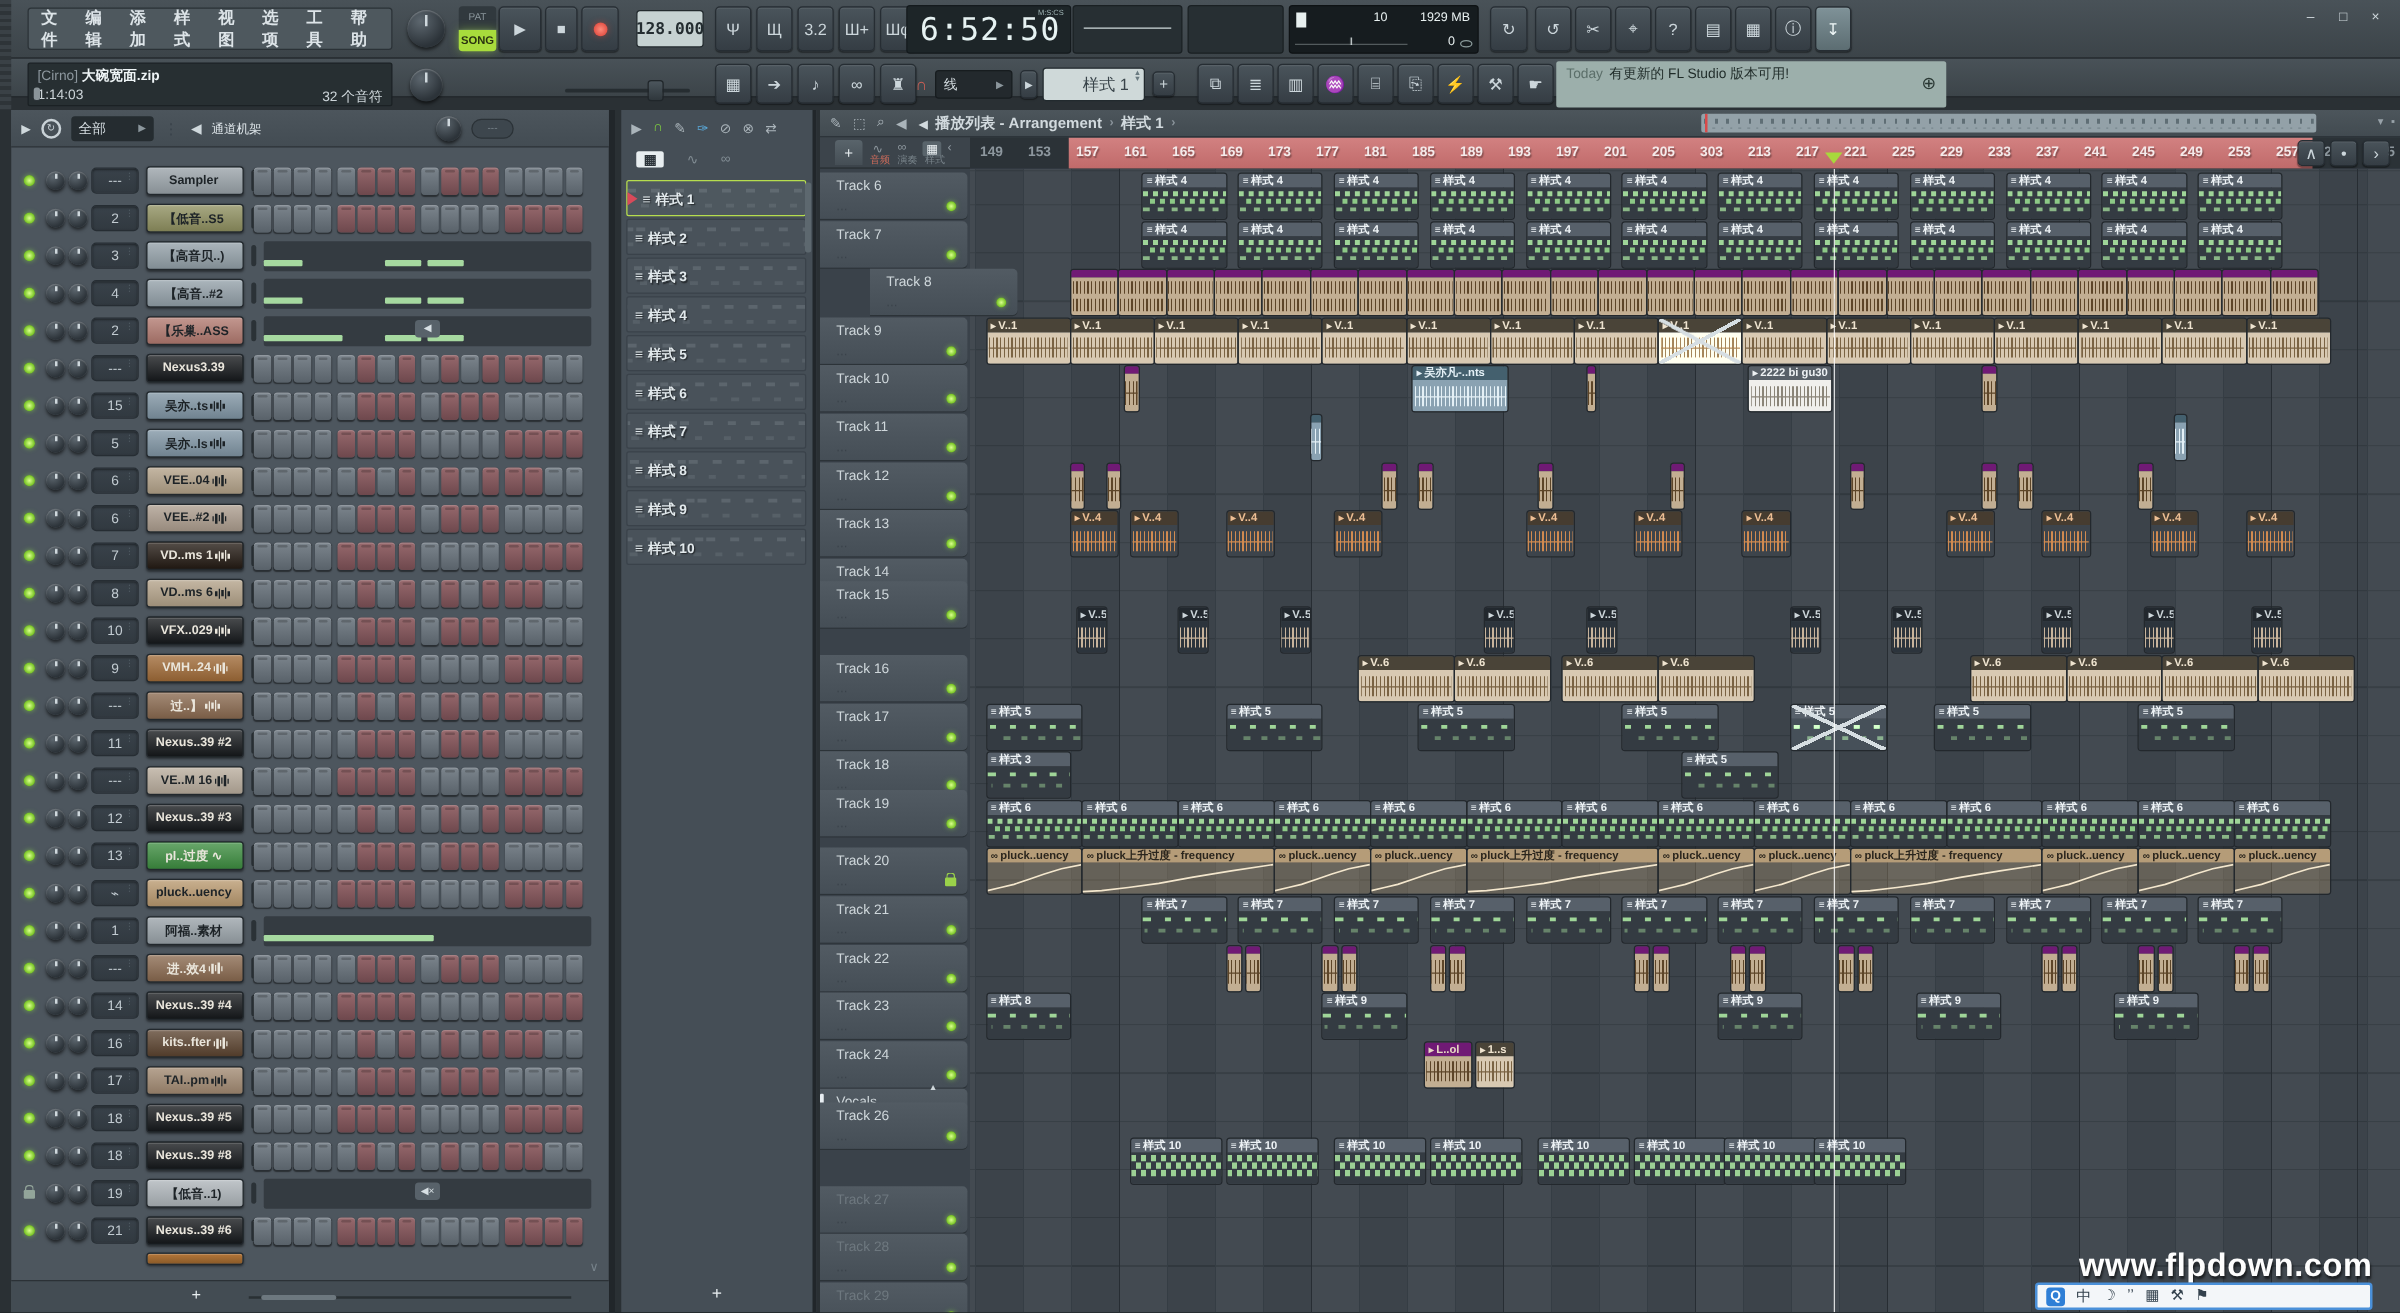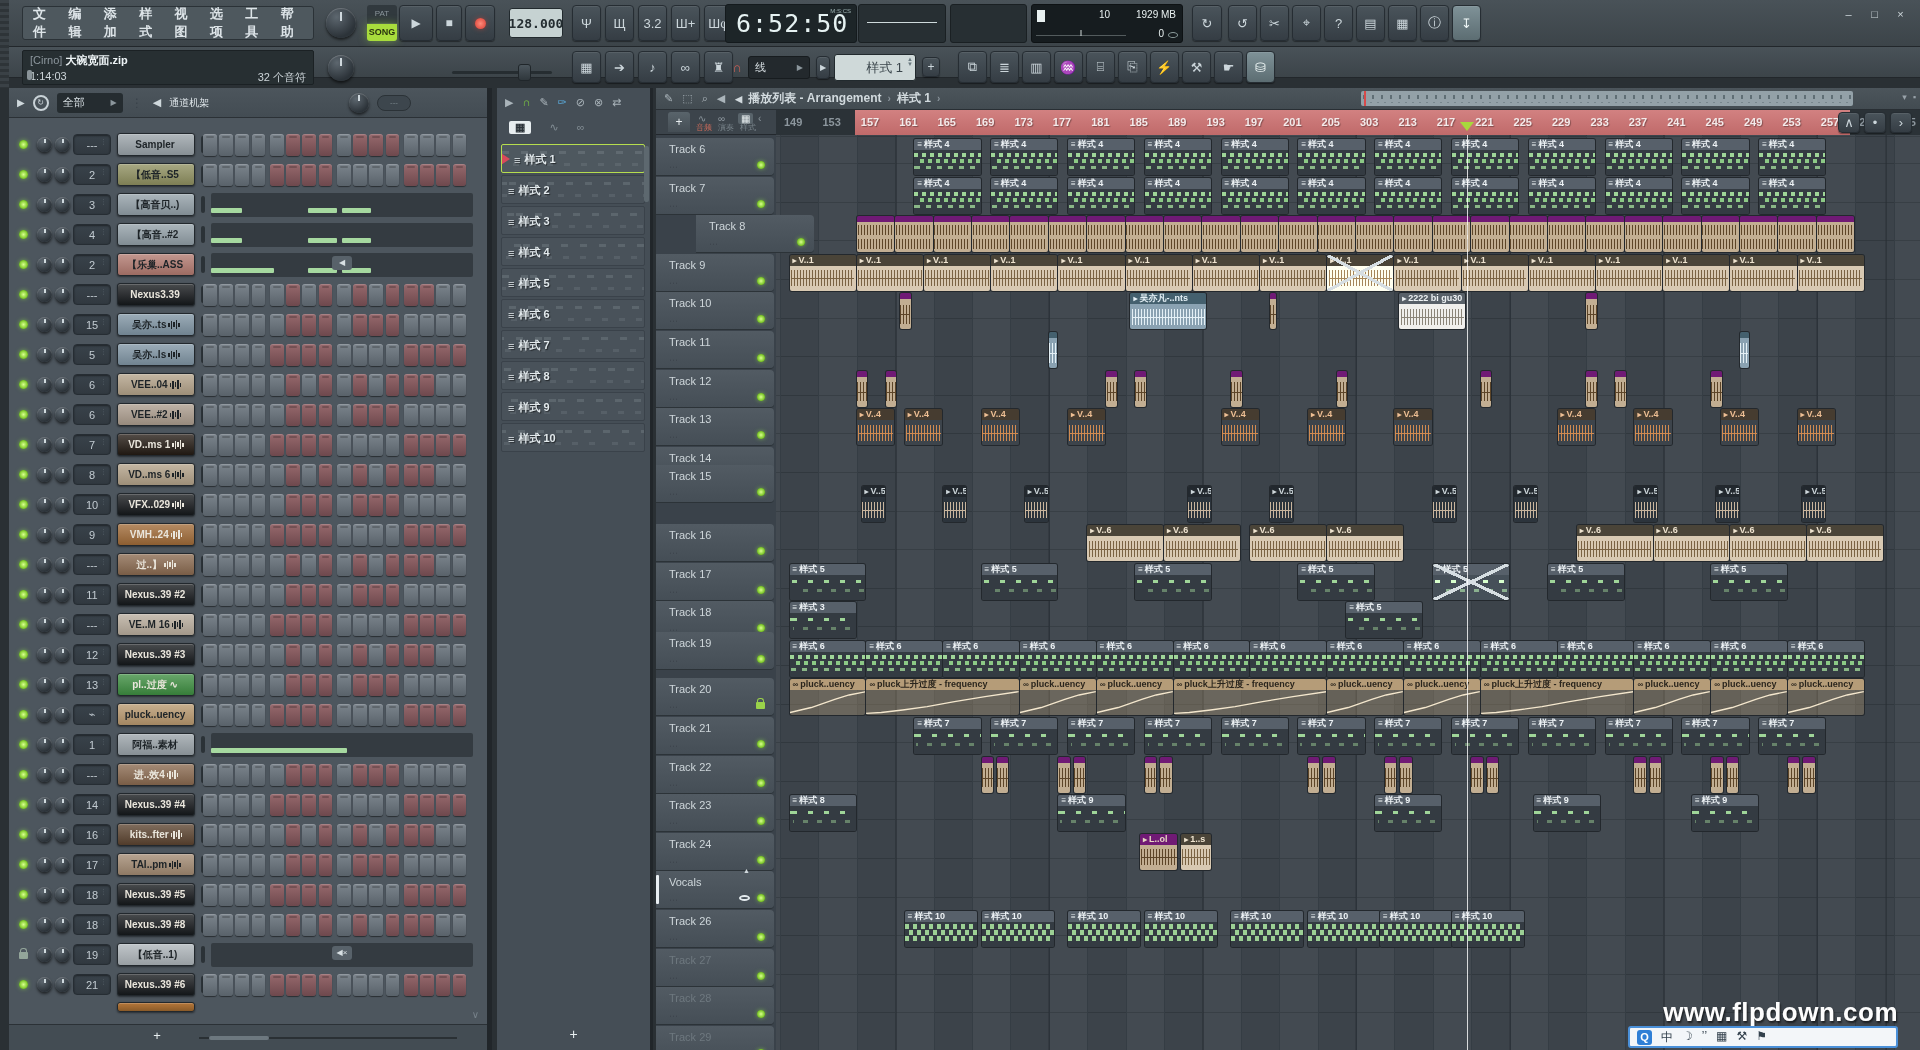--- a/index.html
+++ b/index.html
@@ -293,20 +293,24 @@
         <div class="btn">≣</div>
         <div class="btn">▥</div>
         <div class="btn">♒</div>
         <div class="btn">⌸</div>
         <div class="btn">⎘</div>
         <div class="btn">⚡</div>
         <div class="btn">⚒</div>
         <div class="btn">☛</div>
         <div class="btn hl">⛁</div>
       </div>
+    <div class="news">
+      <span class="pre">Today</span><span>有更新的 FL Studio 版本可用!</span>
+      <span class="gl">⊕</span>
+    </div>
   </div>
 
   <div class="edge"></div>
 
   <div id="rack">
     <div class="rack-head">
       <span class="tri">▶</span>
       <span class="circ">↻</span>
       <span class="filter">
           <span>全部</span>
@@ -2255,21 +2259,21 @@
           <div class="hd"><i>▸</i>1..s</div>
           <div class="bd"></div>
         </div>
         <div class="th voc" style="top: 736.4px;">
           <div class="nm">Vocals</div>
           <div class="dots">⋯</div>
           <div class="clps">▲</div>
           <div class="eye"></div>
           <span class="led"></span>
         </div>
-        <div class="th" style="top: 775px; text-decoration: underline;">
+        <div class="th" style="top: 747px; text-decoration: underline;">
           <div class="nm">Track 26</div>
           <div class="dots">⋯</div>
           <span class="led"></span>
         </div>
         <div class="clip pat" style="left: 248.8px; width: 71.96px; top: 776px;">
           <div class="hd"><i>≡</i>样式 10</div>
           <div class="bd pb-checker"></div>
         </div>
         <div class="clip pat" style="left: 325.6px; width: 71.96px; top: 776px;">
           <div class="hd"><i>≡</i>样式 10</div>

